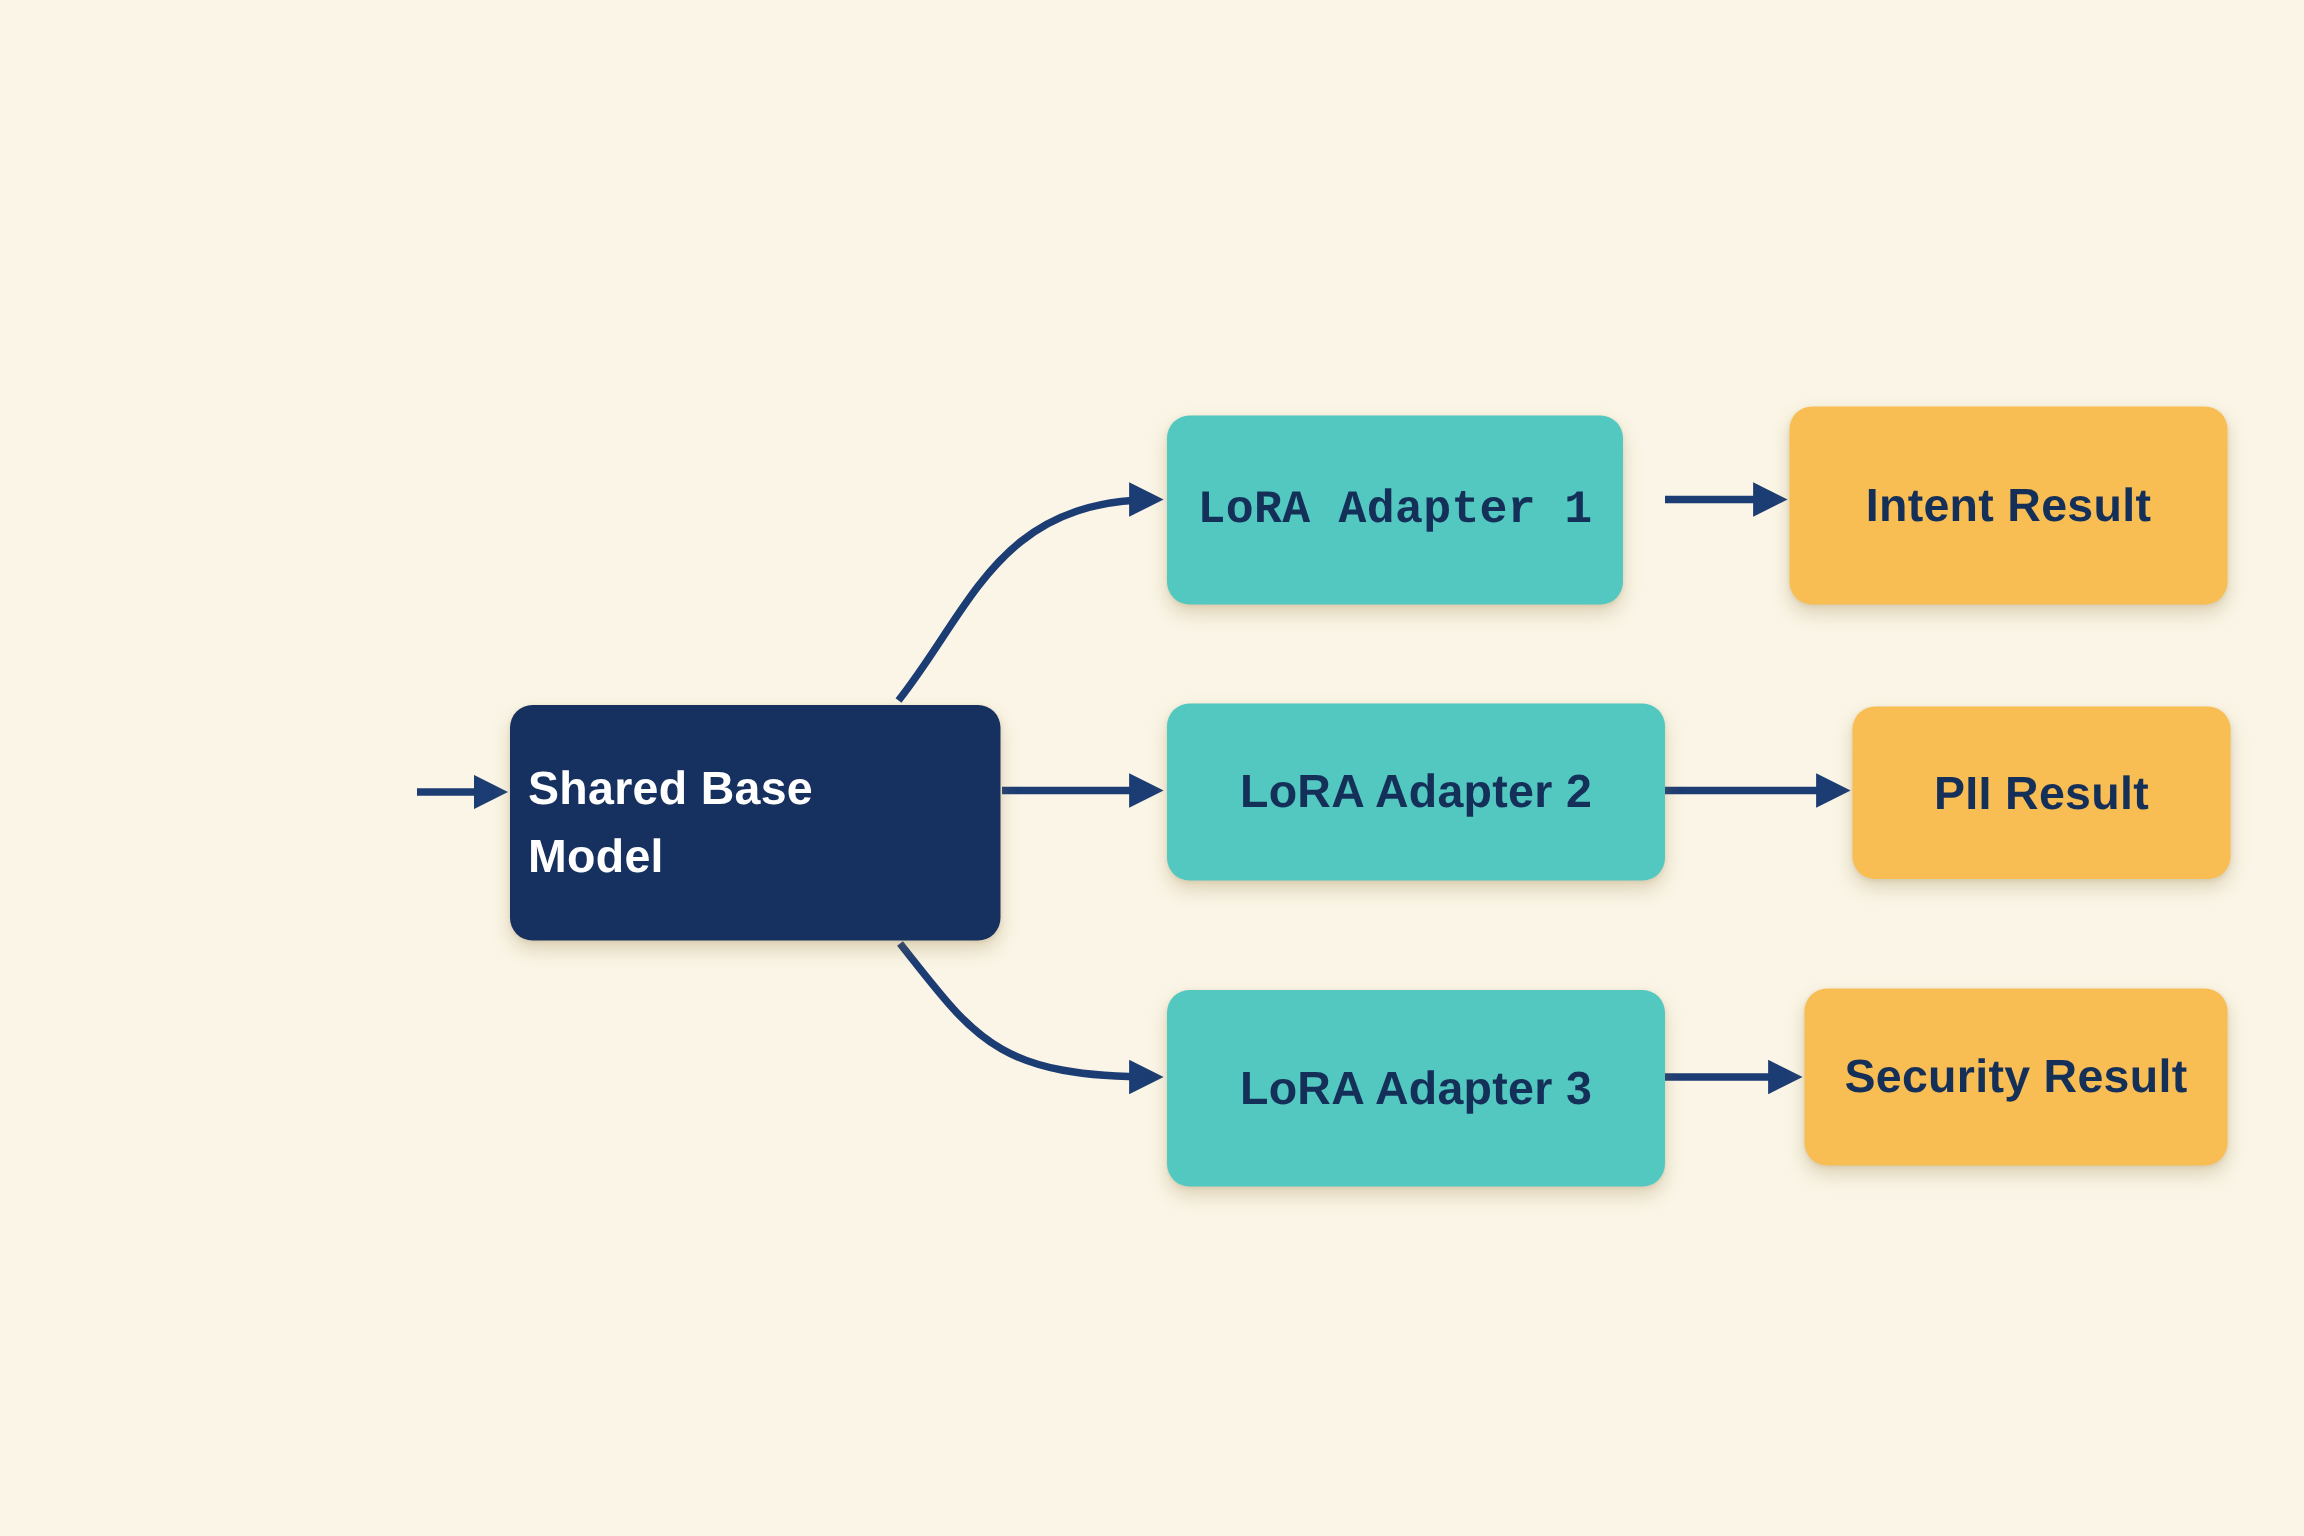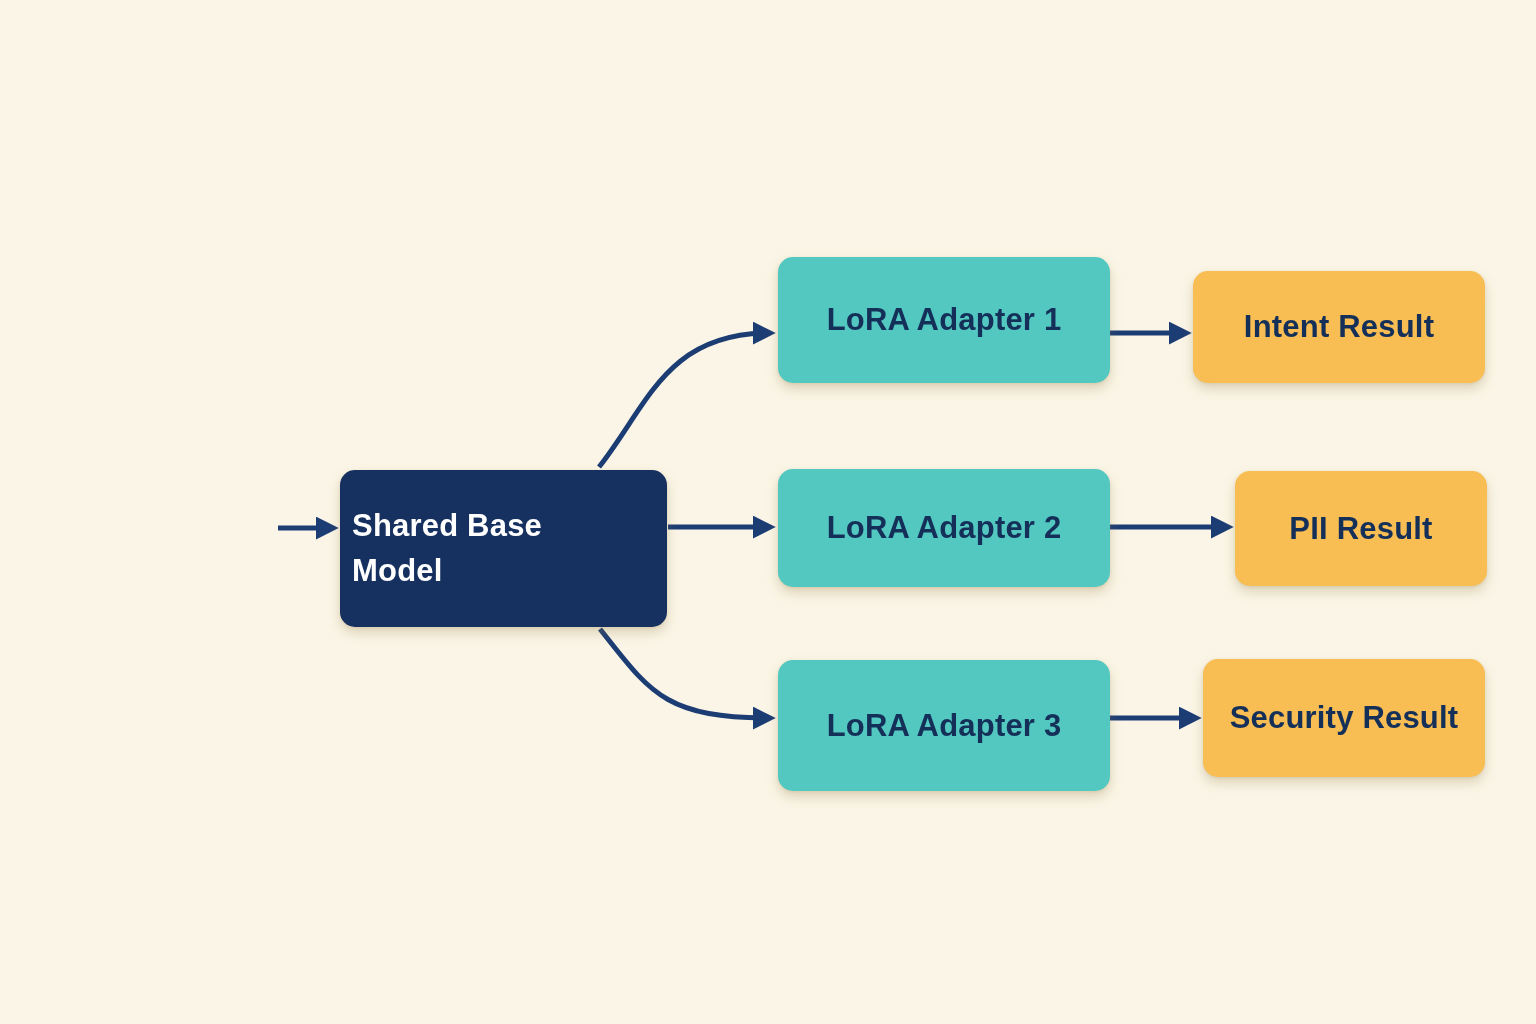--- a/index.html
+++ b/index.html
@@ -87,33 +87,33 @@
     <path class="edge" d="M 1110 333 H 1186" marker-end="url(#arrowhead)"></path>
     <path class="edge" d="M 1110 527 H 1228" marker-end="url(#arrowhead)"></path>
     <path class="edge" d="M 1110 718 H 1196" marker-end="url(#arrowhead)"></path>
   </svg>
 
 
   <div class="node base" style="left:340px;top:470px;width:327px;height:157px;padding-left:12px;">
     <span>Shared Base Model</span>
   </div>
 
-  <div class="node adapter" style="left:778px;top:257px;width:332px;height:126px;">
+  <div class="node adapter" style="left:778px;top:277px;width:304px;height:126px;font-family:Liberation Mono, monospace;">
     <span>LoRA Adapter 1</span>
   </div>
 
   <div class="node adapter" style="left:778px;top:469px;width:332px;height:118px;justify-content:center;">
     <span>LoRA Adapter 2</span>
   </div>
 
   <div class="node adapter" style="left:778px;top:660px;width:332px;height:131px;">
     <span>LoRA Adapter 3</span>
   </div>
 
-  <div class="node result" style="left:1193px;top:271px;width:292px;height:112px;">
+  <div class="node result" style="left:1193px;top:271px;width:292px;height:132px;">
     <span>Intent Result</span>
   </div>
 
   <div class="node result" style="left:1203px;top:659px;width:282px;height:118px;">
     <span>Security Result</span>
   </div>
 
   <div class="node result" style="left:1235px;top:471px;width:252px;height:115px;">
     <span>PII Result</span>
   </div>

